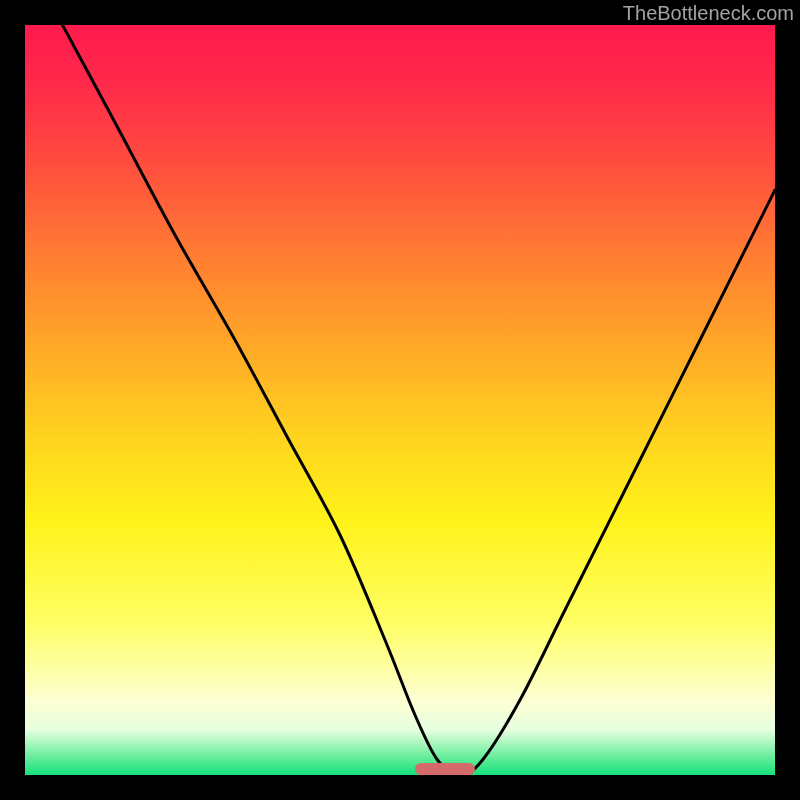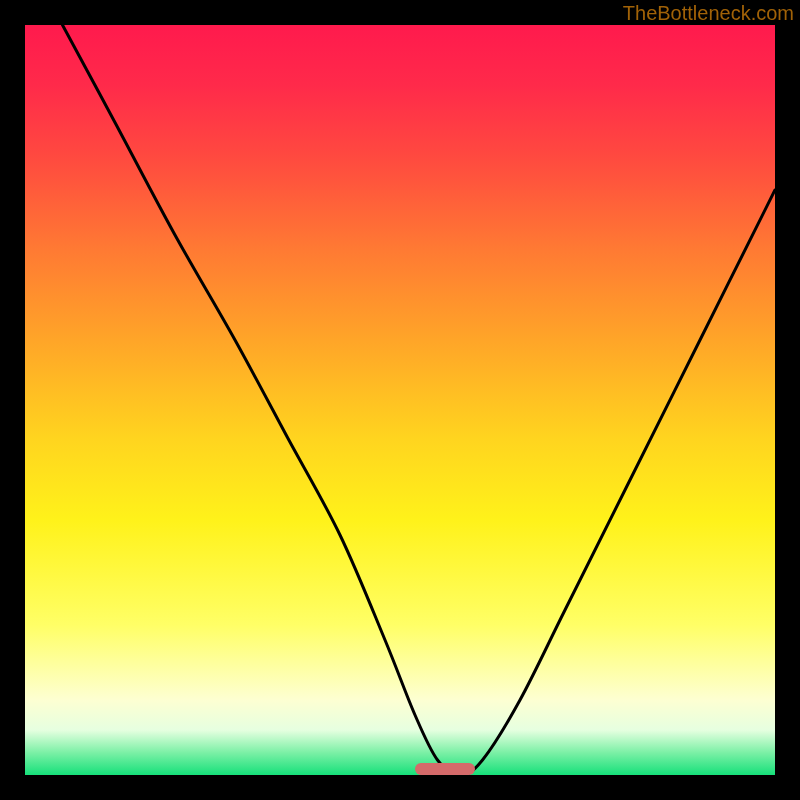--- a/index.html
+++ b/index.html
@@ -14,21 +14,21 @@
           #ffa528 42%,
           #ffd41f 55%,
           #fff21a 66%,
           #ffff66 80%,
           #fdffd2 90%,
           #e6ffe0 94%,
           #7cf0a6 97%,
           #16e07a 100%)}
   .curve{position:absolute;left:0;top:0}
   .marker{position:absolute;height:12px;border-radius:6px;background:#d46a6a}
-  .watermark{position:absolute;top:2px;right:6px;font:20px Arial,Helvetica,sans-serif;color:#a16207}
+  .watermark{position:absolute;top:2px;right:6px;font:20px Arial,Helvetica,sans-serif;color:#a3a3a3}
 </style>
 </head>
 <body>
 
 <div class="frame">
 
   <div class="watermark">TheBottleneck.com</div>
 
   <div class="plot">
     <div class="grad"></div>

